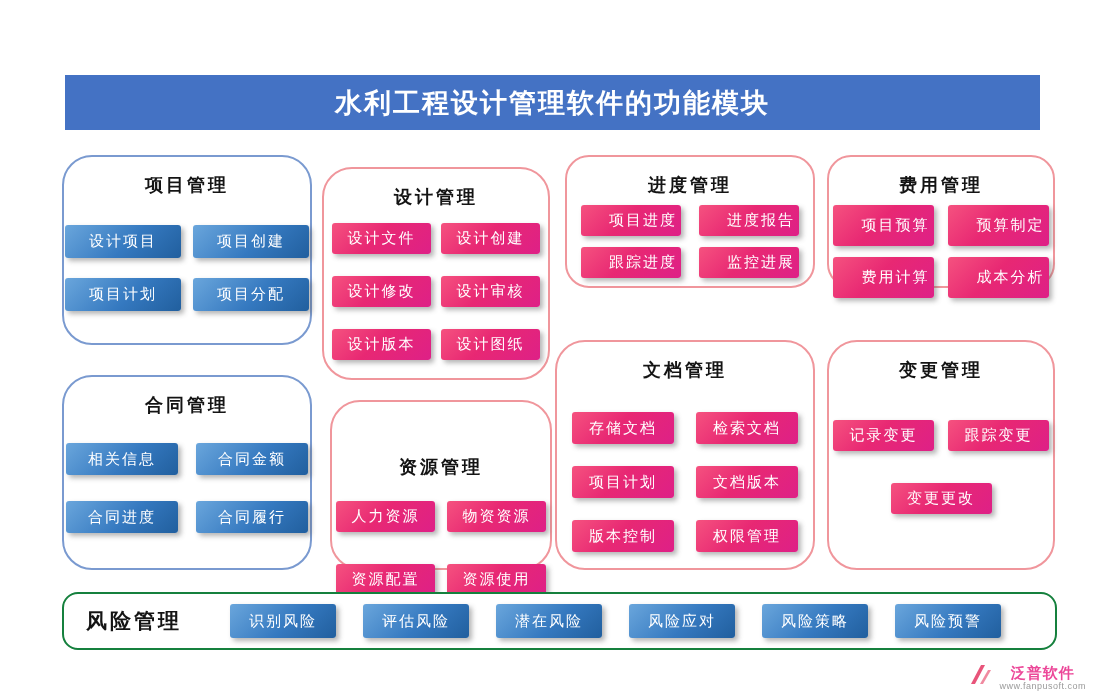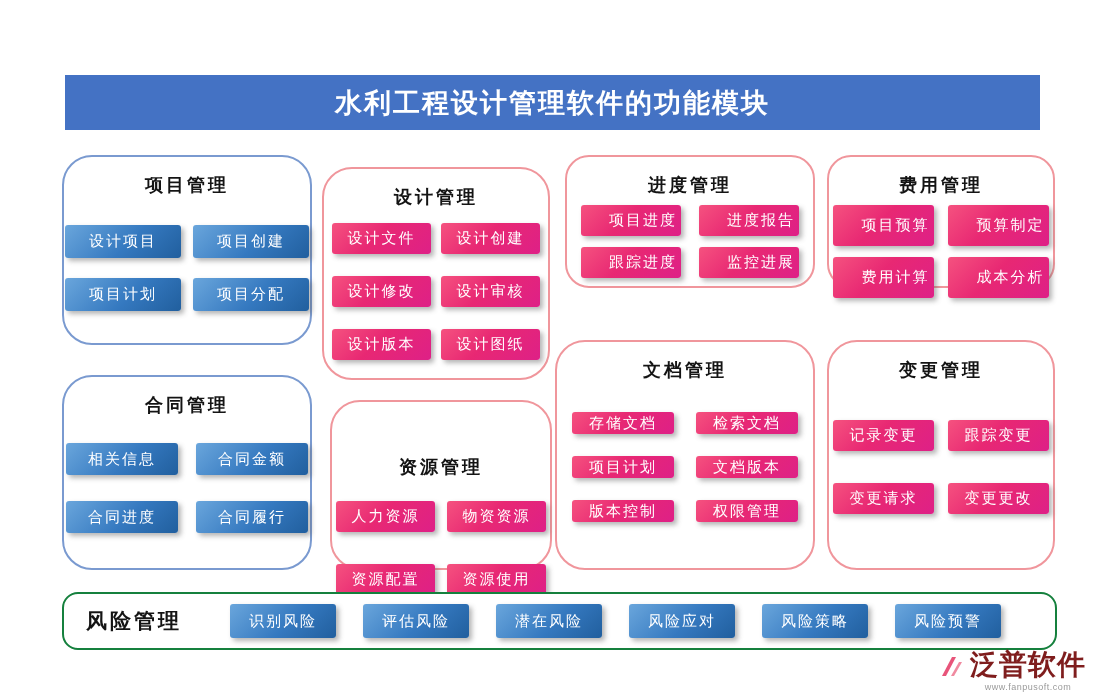--- a/index.html
+++ b/index.html
@@ -53,40 +53,40 @@
   .c4 .btn { width:112px; height:32px; }
 
   .c5 { left:330px; top:400px; width:222px; height:170px; }
   .c5 .card-title { margin-bottom:22px;margin-top:37px; }
   .c5 .card-body { gap:32px 12px; }
   .c5 .btn { width:99px; height:31px; }
 
   .c6 { left:555px; top:340px; width:260px; height:230px; }
   .c6 .card-title { margin-bottom:30px; }
   .c6 .card-body { gap:22px 22px; }
-  .c6 .btn { width:102px; height:22px; }
+  .c6 .btn { width:102px; height:32px; }
 
   .c7 { left:827px; top:340px; width:228px; height:230px; }
   .c7 .card-title { margin-bottom:38px; }
   .c7 .card-body { gap:32px 14px; }
   .c7 .btn { width:101px; height:31px; }
 
   
   .risk { position:absolute; left:62px; top:592px; width:995px; height:58px;
           border:2px solid #15803d; border-radius:16px; background:#ffffff;
           display:flex; align-items:center; padding:0 22px; }
   .risk-title { font-size:21px; font-weight:bold; letter-spacing:3px; color:#141414;
                 margin-right:48px; }
   .risk-buttons { display:flex; align-items:center; gap:27px; }
   .risk .btn { width:106px; height:34px; }
 
   
   .footer { position:absolute; right:14px; bottom:8px; display:flex; align-items:center; gap:5px; }
   .footer-text { display:flex; flex-direction:column; align-items:center; }
-  .brand { color:#7f1d1d; font-size:28px; font-weight:bold; letter-spacing:1px; }
+  .brand { color:#ec4899; font-size:15px; font-weight:bold; letter-spacing:1px; }
   .url { color:#9a9a9a; font-size:9px; letter-spacing:.5px; margin-top:-2px;
          font-family:"Liberation Sans","DejaVu Sans",sans-serif; }
 </style>
 </head>
 <body>
 
 <div class="canvas">
 
   <header class="banner">
     <h1>水利工程设计管理软件的功能模块</h1>
@@ -164,21 +164,20 @@
       <button class="btn pink">版本控制</button>
       <button class="btn pink">权限管理</button>
     </div>
   </section>
 
   <section class="card pink c7">
     <h2 class="card-title">变更管理</h2>
     <div class="card-body">
       <button class="btn pink">记录变更</button>
       <button class="btn pink">跟踪变更</button>
-      <button class="btn pink">变更请求</button>
       <button class="btn pink">变更更改</button>
     </div>
   </section>
 
   <section class="risk">
     <h2 class="risk-title">风险管理</h2>
     <div class="risk-buttons">
       <button class="btn blue">识别风险</button>
       <button class="btn blue">评估风险</button>
       <button class="btn blue">潜在风险</button>

